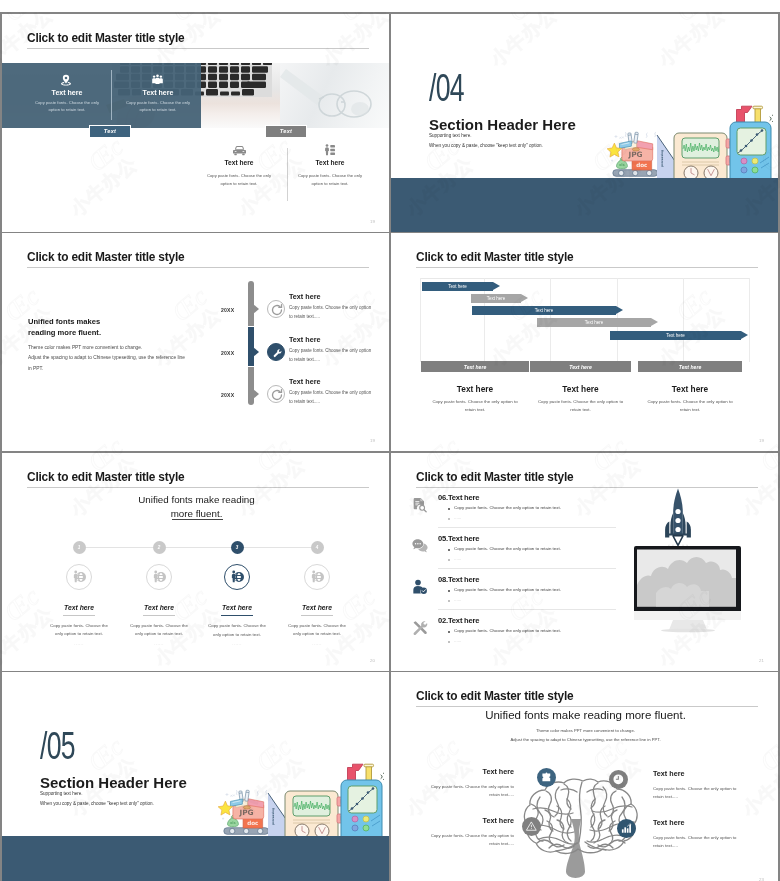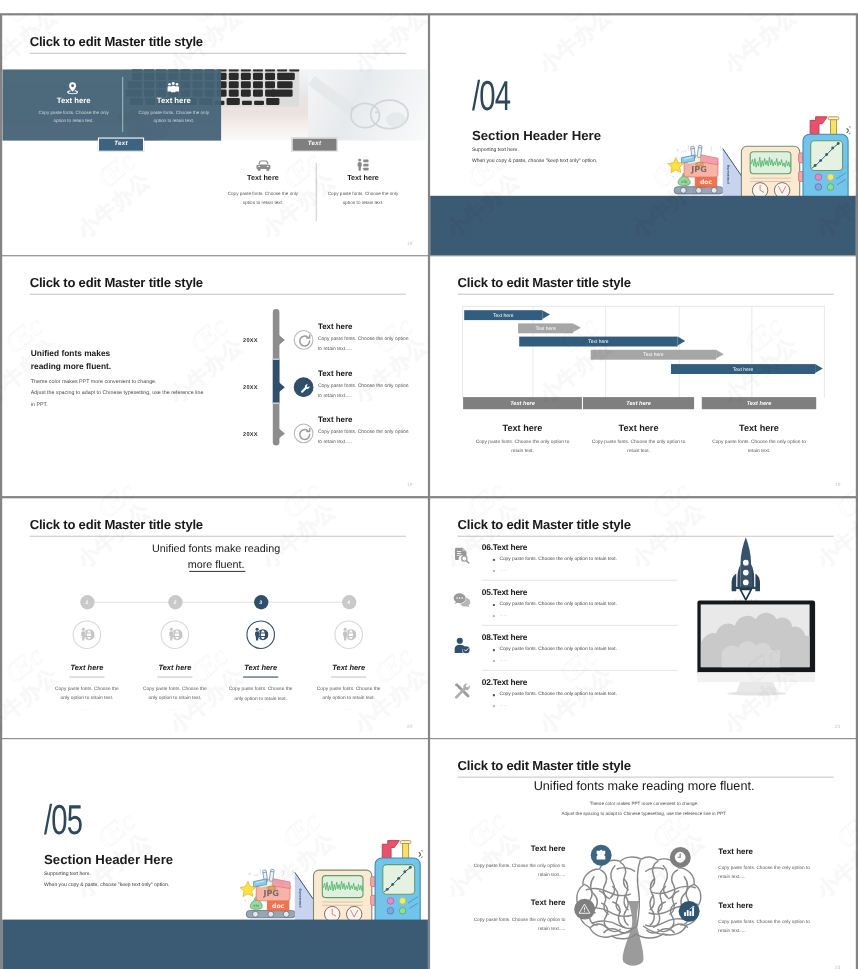--- a/index.html
+++ b/index.html
@@ -45,21 +45,21 @@
   .s1 .btn{position:absolute;height:13.5px;border:1.2px solid #fff;box-sizing:border-box;
      font-size:5.6px;font-style:italic;font-weight:bold;color:#fff;display:flex;align-items:center;justify-content:center;letter-spacing:0.3px;}
   .s1 .btn1{left:87px;top:110.5px;width:42px;background:#3e637e;}
   .s1 .btn2{left:263px;top:110.5px;width:42px;background:#7f7f7f;}
   .s1 .lblk{position:absolute;text-align:center;}
   .s1 .lblk .h{font-size:6.6px;font-weight:bold;color:#1c1c1c;}
   .s1 .lblk .p{font-size:4.2px;color:#555;line-height:1.85;margin:6px auto 0;width:70px;}
   .s1 .sep{position:absolute;left:285px;top:134px;width:0.8px;height:53px;background:#d2d2d2;}
   
   .sec .num{position:absolute;left:38px;top:53px;font-size:38px;font-weight:300;color:#2f4858;letter-spacing:-1px;font-family:"Liberation Sans",sans-serif;transform:scaleX(0.70);transform-origin:left top;}
-  .sec .hd{position:absolute;left:38px;top:102px;font-size:12px;font-weight:bold;color:#1c1c1c;}
+  .sec .hd{position:absolute;left:38px;top:102px;font-size:15px;font-weight:bold;color:#1c1c1c;}
   .sec .s1t{position:absolute;left:38px;top:119px;font-size:4.6px;color:#333;}
   .sec .s2t{position:absolute;left:38px;top:129px;font-size:4.6px;color:#333;}
   .sec .footband{position:absolute;left:0;bottom:0;width:389px;height:54px;background:#3b5a73;}
   .sec .illu{position:absolute;left:214px;top:91px;width:168px;height:76px;}
 
   
   .s3 .lead{position:absolute;left:26px;top:83px;font-size:7.6px;font-weight:bold;color:#1a1a1a;line-height:1.45;white-space:pre-line;}
   .s3 .desc{position:absolute;left:26px;top:110px;font-size:4.85px;color:#4a4a4a;line-height:2.15;width:200px;white-space:pre-line;}
   .s3 .bar{position:absolute;left:246px;top:48px;width:6px;height:124px;background:#8d8d8d;border-radius:3px;}
   .s3 .barblue{position:absolute;left:246px;top:93px;width:6px;height:41px;background:#2f4f6b;border-top:1.2px solid #fff;border-bottom:1.2px solid #fff;box-sizing:border-box;}

